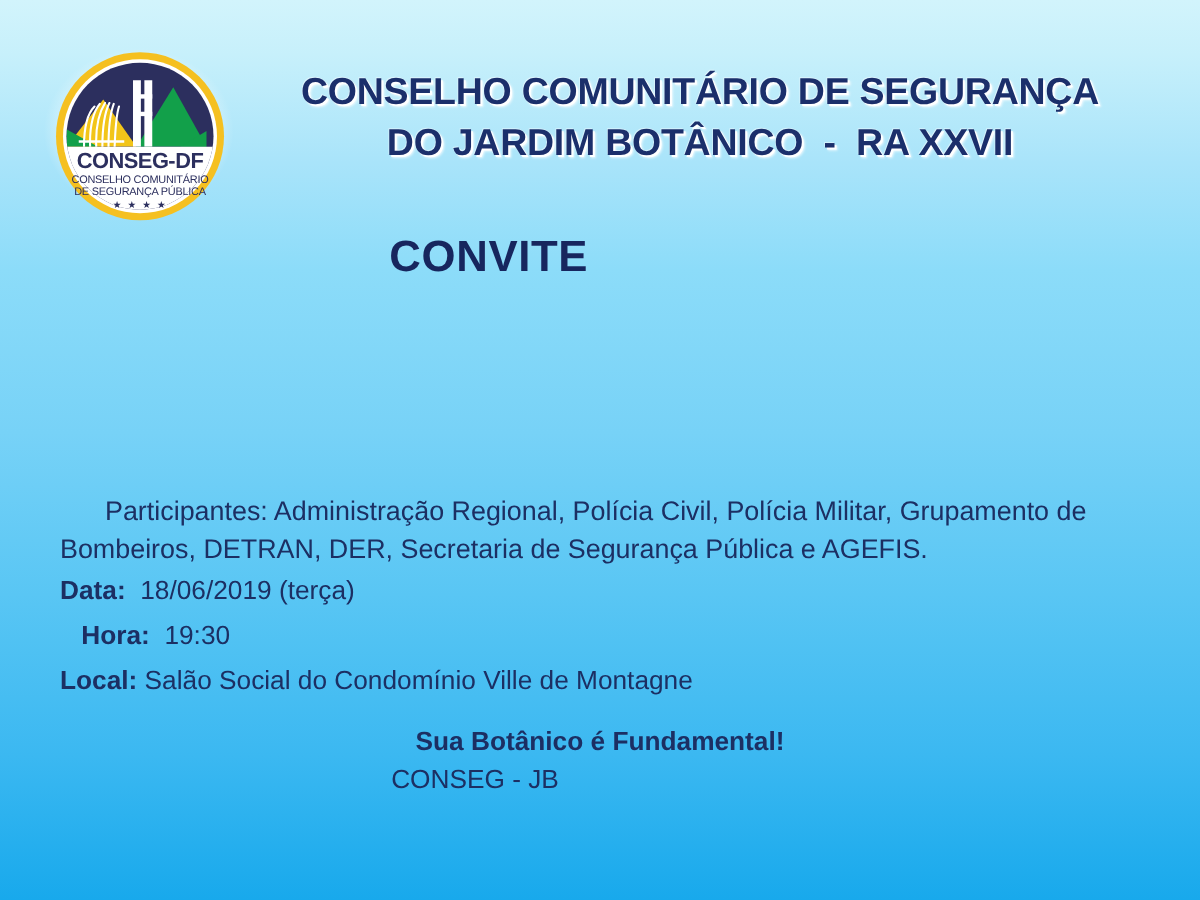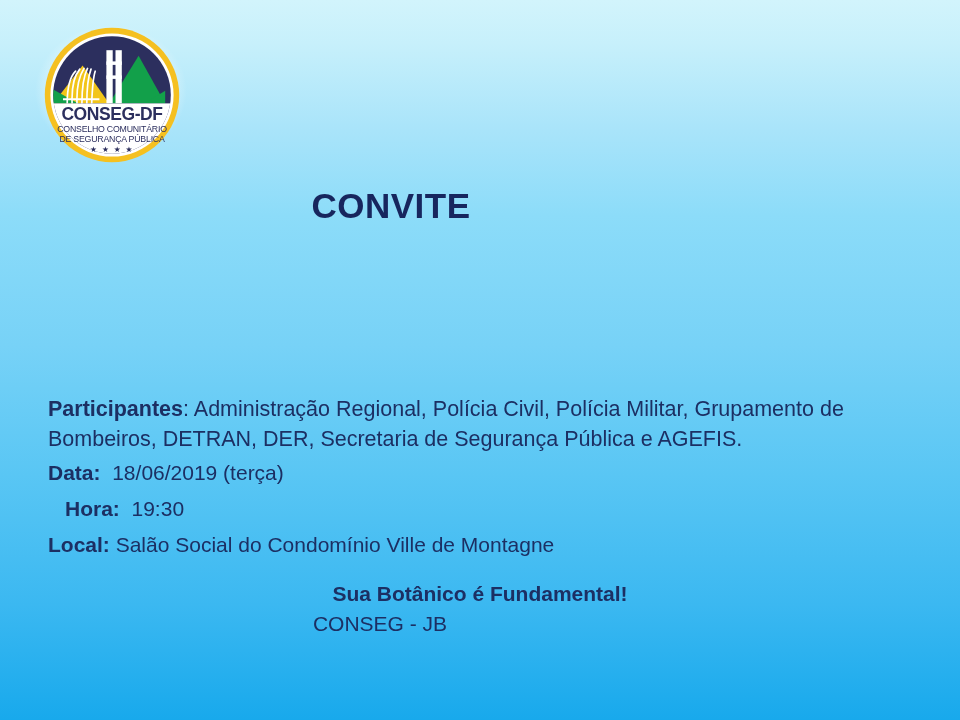--- a/index.html
+++ b/index.html
@@ -27,21 +27,21 @@
         #59c6f4 66%,
         #3bb8f1 84%,
         #18a9ec 100%);
     overflow: hidden;
   }
 
   
   #logo-wrap {
     position: absolute;
     left: 28px;
-    top: 22px;
+    top: 36px;
     width: 166px;
     height: 150px;
   }
   .logo-glow {
     position: absolute;
     left: 0; top: 0;
     width: 166px;
     height: 150px;
     background: radial-gradient(ellipse 52% 50% at 50% 46%,
         rgba(255,255,255,0.95) 0%,
@@ -107,21 +107,21 @@
   #intro-paragraph b { font-weight: bold; }
   #intro-paragraph .lastline { display: block; }
 
   #participants {
     left: 48px;
     top: 394px;
     width: 866px;
     text-align: justify;
     text-justify: inter-word;
   }
-  #participants .plabel { font-weight: bold; }
+  #participants .plabel { font-weight: normal; margin-left: 36px; }
   #participants .lastline { display: block; }
 
   .detail-row {
     position: absolute;
     left: 48px;
     color: #1c2f63;
     font-size: 21px;
     line-height: 28px;
     white-space: pre;
   }
@@ -201,20 +201,24 @@
         <rect x="10" y="112" width="180" height="78" fill="#ffffff"></rect>
       </g>
 
       <text x="100" y="136" text-anchor="middle" fill="#2C2F5E" font-family="Liberation Sans, sans-serif" font-size="25" font-weight="bold" letter-spacing="-0.6">CONSEG-DF</text>
       <text x="100" y="153" text-anchor="middle" fill="#2C2F5E" font-family="Liberation Sans, sans-serif" font-size="12.5" letter-spacing="-0.3">CONSELHO COMUNITÁRIO</text>
       <text x="100" y="167" text-anchor="middle" fill="#2C2F5E" font-family="Liberation Sans, sans-serif" font-size="12.5" letter-spacing="-0.3">DE SEGURANÇA PÚBLICA</text>
       <text x="100" y="182" text-anchor="middle" fill="#2C2F5E" font-family="Liberation Sans, sans-serif" font-size="11" letter-spacing="2">★ ★ ★ ★</text>
     </svg>
   </div>
 
+  <div id="header-title">
+    <span class="tline">CONSELHO COMUNITÁRIO DE SEGURANÇA</span>
+    <span class="tline">DO JARDIM BOTÂNICO  -  RA XXVII</span>
+  </div>
 
   <div id="convite">CONVITE</div>
 
 
   <div class="bodytext" id="participants"><span class="plabel">Participantes</span><span>: </span><span>Administração Regional, Polícia Civil, Polícia Militar, Grupamento de</span><span class="lastline">Bombeiros, DETRAN, DER, Secretaria de Segurança Pública e AGEFIS.</span></div>
 
   <div class="detail-row" id="row-data"><span class="dlabel">Data:</span><span>  18/06/2019 (terça)</span></div>
 
   <div class="detail-row" id="row-hora"><span class="dlabel">Hora:</span><span>  19:30</span></div>
 

